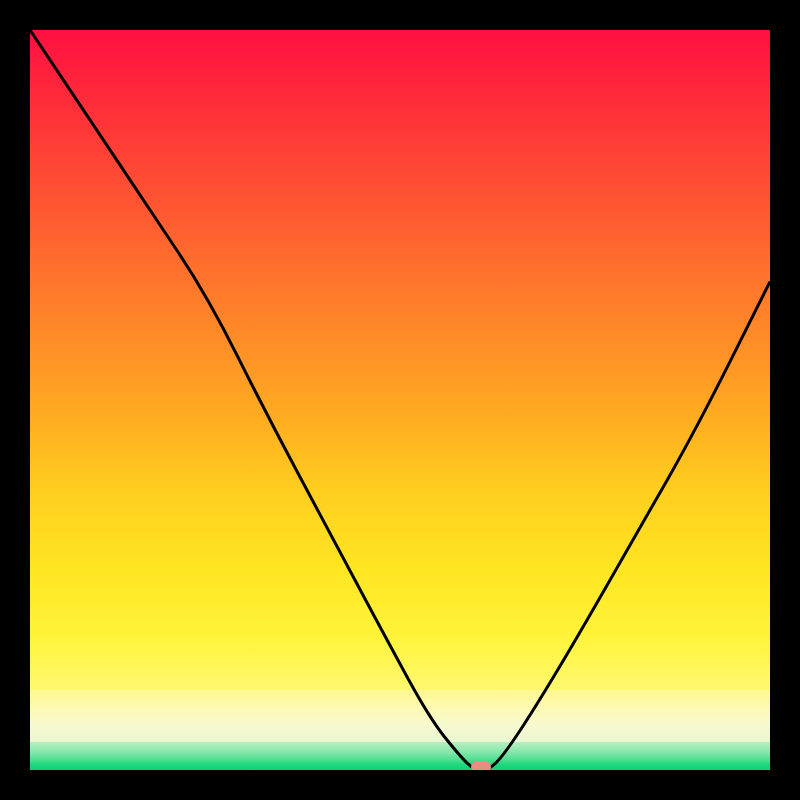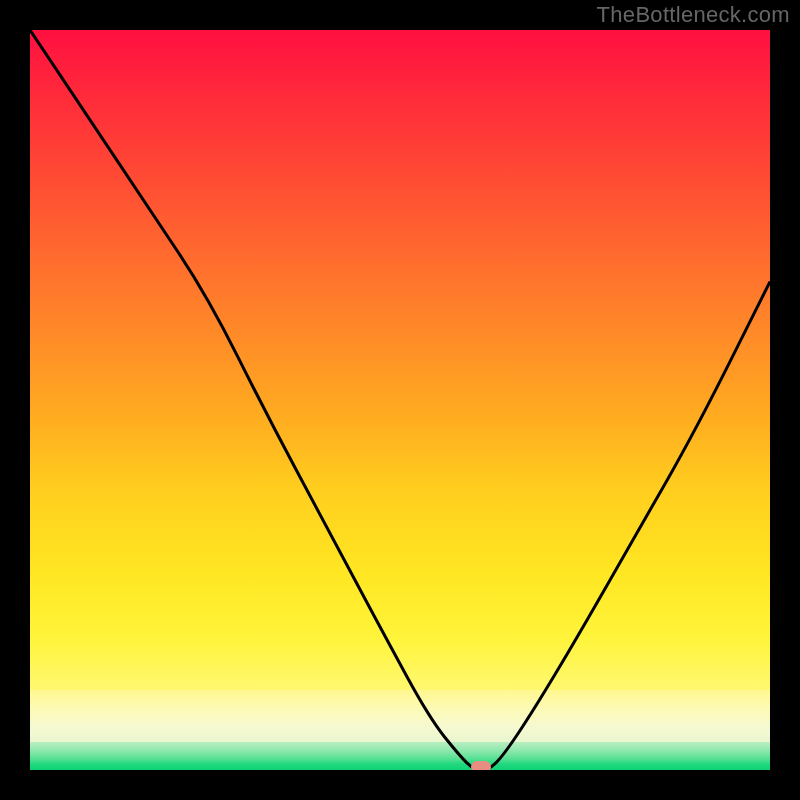--- a/index.html
+++ b/index.html
@@ -92,21 +92,20 @@
     border-radius: 6px;
     background: #e78d82;
     z-index: 12;
   }
 </style>
 </head>
 <body>
 
 <div class="frame">
 
-  <div class="watermark">TheBottleneck.com</div>
 
   <div class="plot">
 
     <div class="gradient">
       <div class="grad-main"></div>
       <div class="grad-pale"></div>
       <div class="grad-green"></div>
     </div>
 
     <svg class="curve" viewBox="0 0 740 740" preserveAspectRatio="none">

